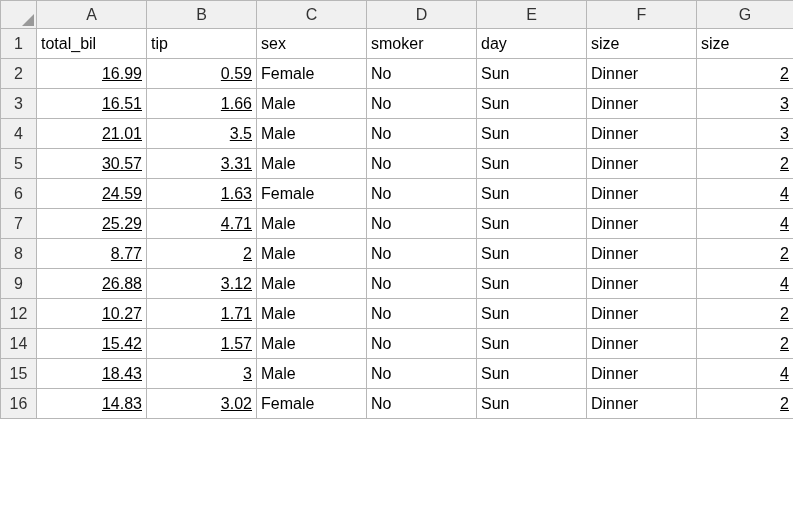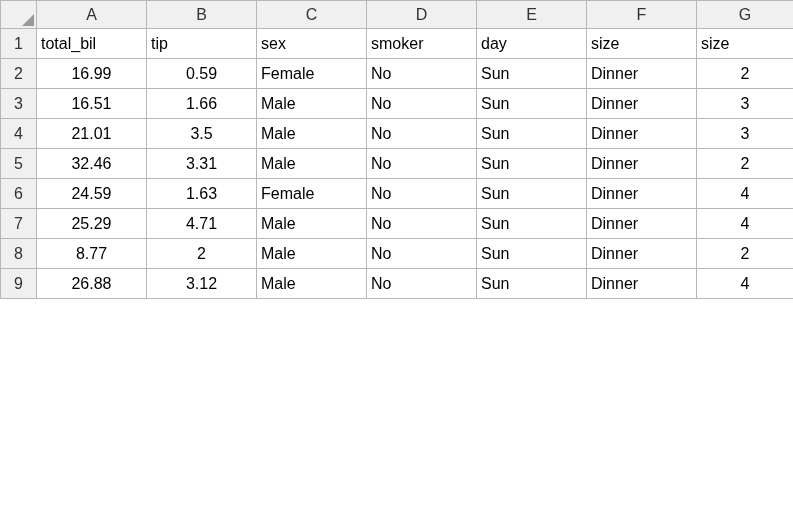--- a/index.html
+++ b/index.html
@@ -44,21 +44,21 @@
     background: #f0f0f0 !important;
     text-align: center;
     color: #333;
   }
   .rowhdr {
     background: #f0f0f0 !important;
     text-align: center;
     color: #333;
     width: 36px;
   }
-  .num { text-align: center; font-variant-numeric: tabular-nums; }
+  .num { text-align: right; font-variant-numeric: tabular-nums; text-decoration: underline; }
   .txt { text-align: left; }
   .colA { width: 110px; }
   .colB { width: 110px; }
   .colC { width: 110px; }
   .colD { width: 110px; }
   .colE { width: 110px; }
   .colF { width: 110px; }
   .colG { width: 97px; }
 </style>
 </head>
@@ -125,21 +125,21 @@
         <td class="num colA">21.01</td>
         <td class="num colB">3.5</td>
         <td class="txt colC">Male</td>
         <td class="txt colD">No</td>
         <td class="txt colE">Sun</td>
         <td class="txt colF">Dinner</td>
         <td class="num colG">3</td>
       </tr>
       <tr>
         <td class="rowhdr">5</td>
-        <td class="num colA">32.46</td>
+        <td class="num colA">30.57</td>
         <td class="num colB">3.31</td>
         <td class="txt colC">Male</td>
         <td class="txt colD">No</td>
         <td class="txt colE">Sun</td>
         <td class="txt colF">Dinner</td>
         <td class="num colG">2</td>
       </tr>
       <tr>
         <td class="rowhdr">6</td>
         <td class="num colA">24.59</td>
@@ -173,14 +173,54 @@
       <tr>
         <td class="rowhdr">9</td>
         <td class="num colA">26.88</td>
         <td class="num colB">3.12</td>
         <td class="txt colC">Male</td>
         <td class="txt colD">No</td>
         <td class="txt colE">Sun</td>
         <td class="txt colF">Dinner</td>
         <td class="num colG">4</td>
       </tr>
+      <tr>
+        <td class="rowhdr">12</td>
+        <td class="num colA">10.27</td>
+        <td class="num colB">1.71</td>
+        <td class="txt colC">Male</td>
+        <td class="txt colD">No</td>
+        <td class="txt colE">Sun</td>
+        <td class="txt colF">Dinner</td>
+        <td class="num colG">2</td>
+      </tr>
+      <tr>
+        <td class="rowhdr">14</td>
+        <td class="num colA">15.42</td>
+        <td class="num colB">1.57</td>
+        <td class="txt colC">Male</td>
+        <td class="txt colD">No</td>
+        <td class="txt colE">Sun</td>
+        <td class="txt colF">Dinner</td>
+        <td class="num colG">2</td>
+      </tr>
+      <tr>
+        <td class="rowhdr">15</td>
+        <td class="num colA">18.43</td>
+        <td class="num colB">3</td>
+        <td class="txt colC">Male</td>
+        <td class="txt colD">No</td>
+        <td class="txt colE">Sun</td>
+        <td class="txt colF">Dinner</td>
+        <td class="num colG">4</td>
+      </tr>
+      <tr>
+        <td class="rowhdr">16</td>
+        <td class="num colA">14.83</td>
+        <td class="num colB">3.02</td>
+        <td class="txt colC">Female</td>
+        <td class="txt colD">No</td>
+        <td class="txt colE">Sun</td>
+        <td class="txt colF">Dinner</td>
+        <td class="num colG">2</td>
+      </tr>
     </tbody>
 </table>
 
 </body></html>

